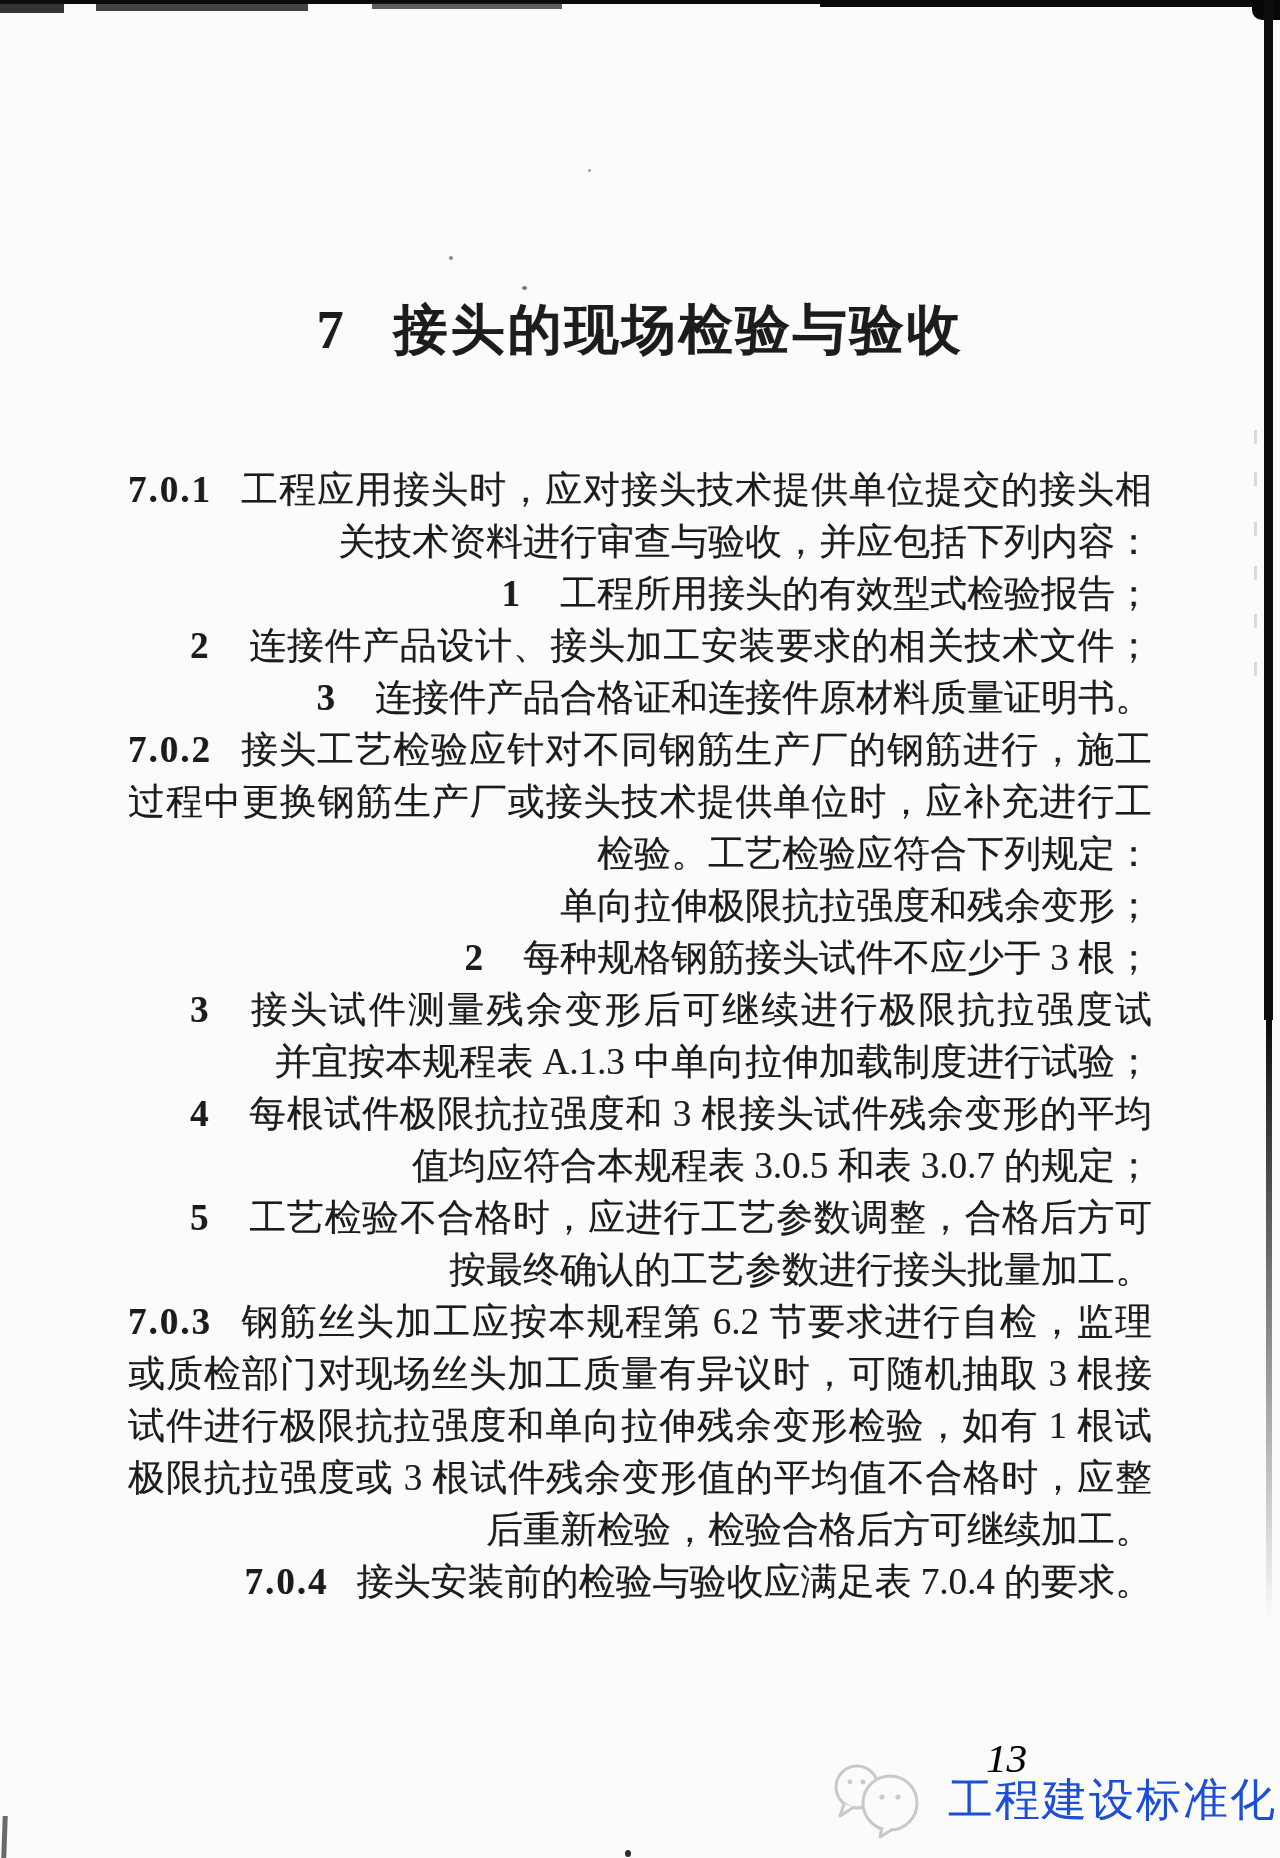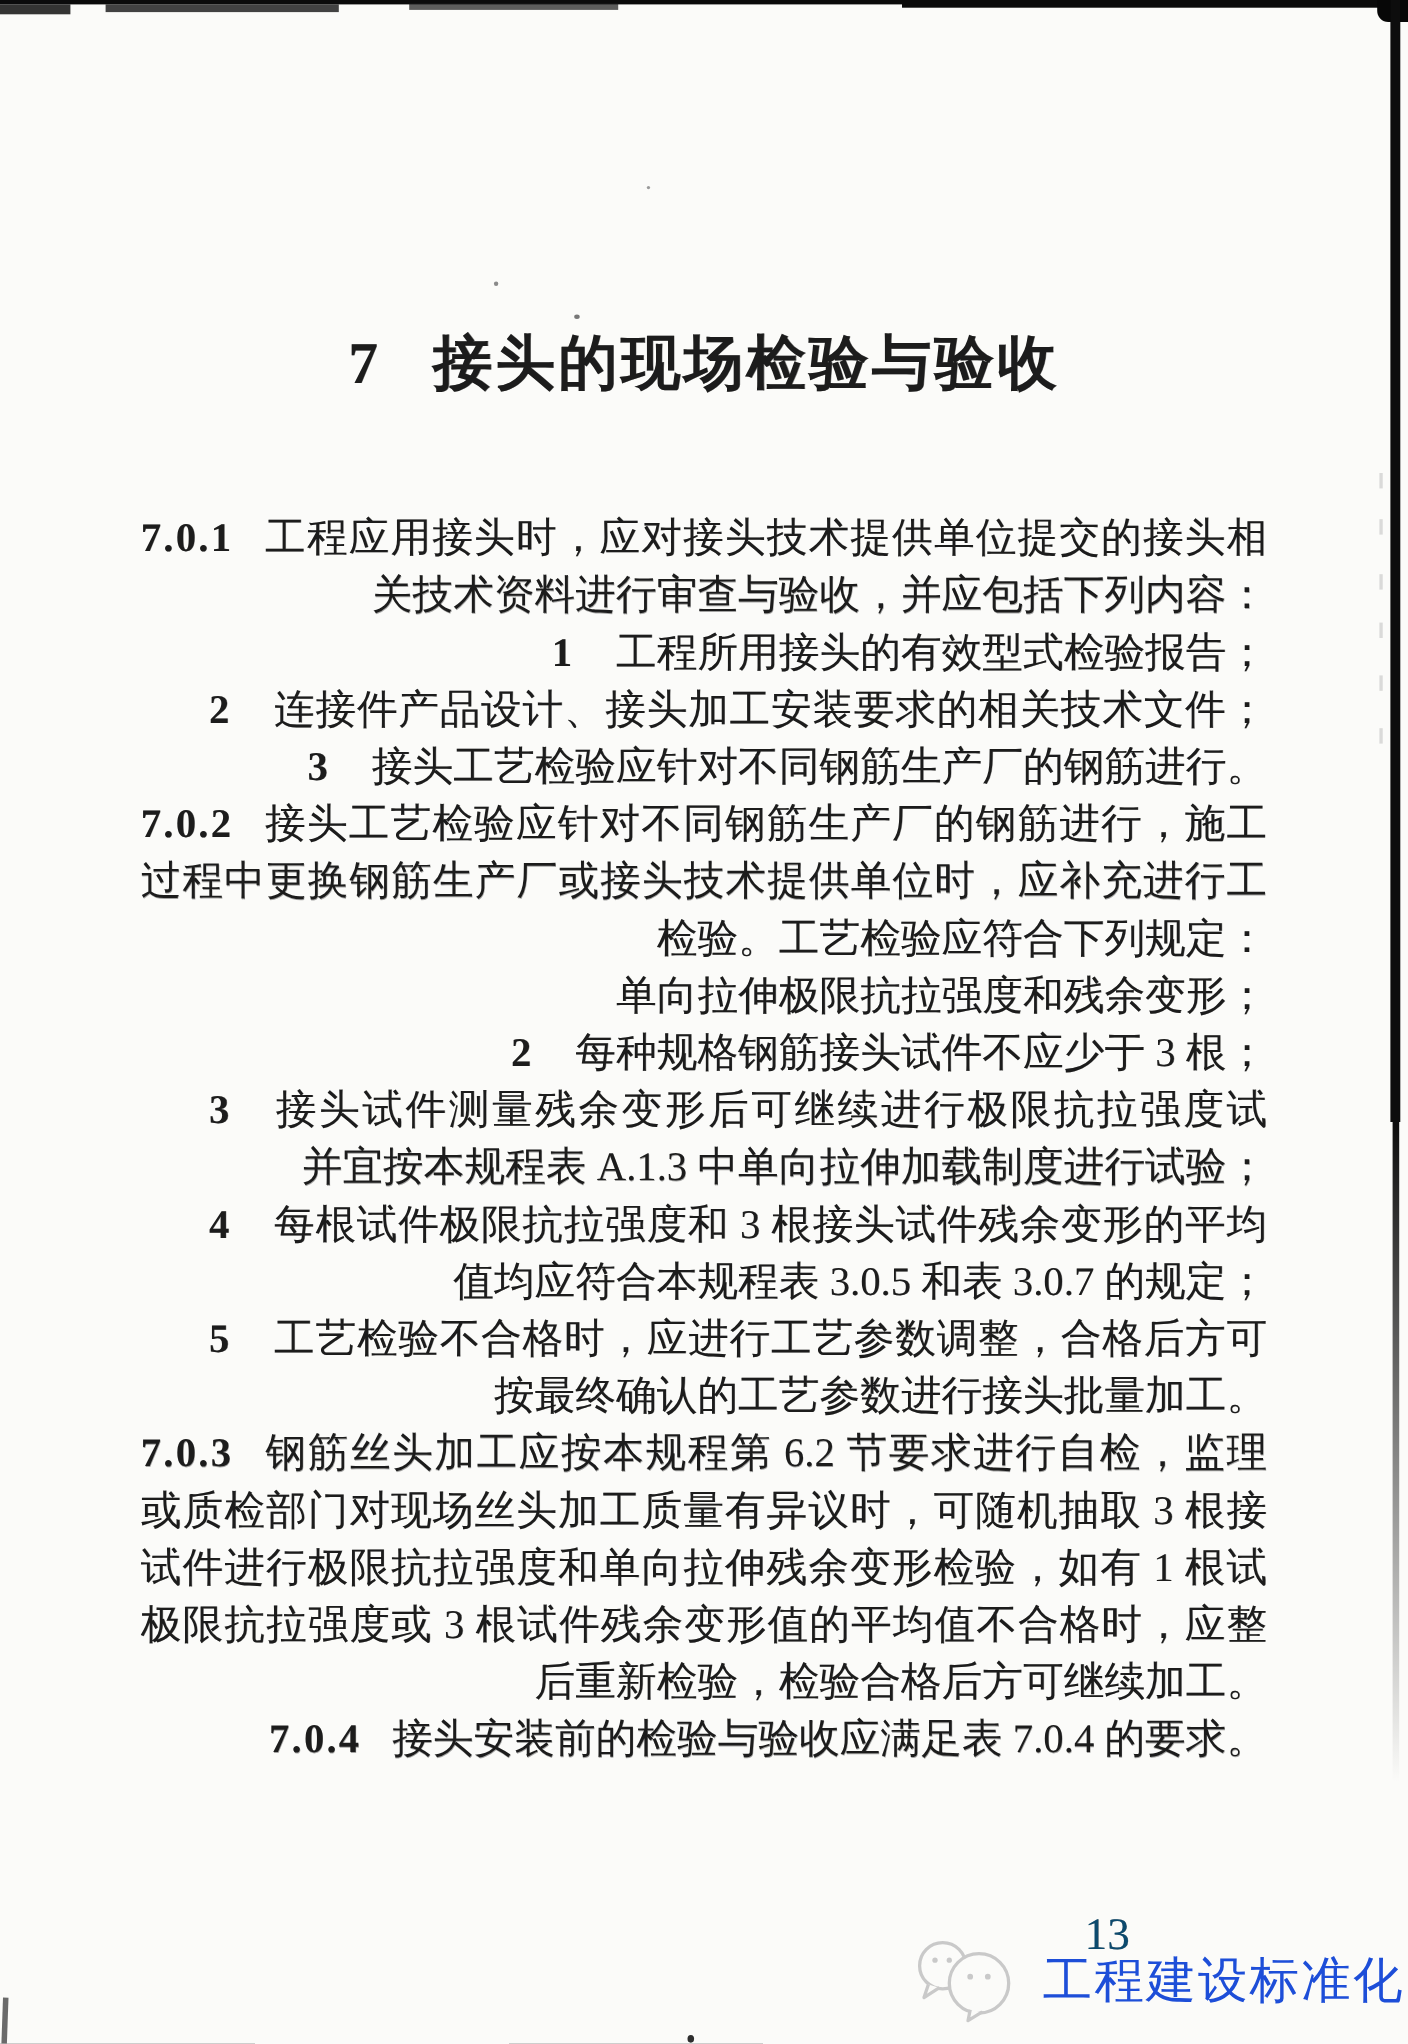--- a/index.html
+++ b/index.html
@@ -60,21 +60,21 @@
   
   .watermark {
     position:absolute; top:1760px; left:830px; height:80px;
     display:flex; align-items:center; color:#1d4ed8; z-index:1;
   }
   .watermark .wm-text { font-size:45px; letter-spacing:2px; line-height:80px;
                         font-family:"Liberation Sans","DejaVu Sans",sans-serif; }
   .watermark svg { margin-right:14px; }
   .page-number {
     position:absolute; top:1736px; left:986px; z-index:2;
-    font-size:41px; line-height:1.1; color:#0c4a6e;
+    font-size:41px; font-style:italic; line-height:1.1; color:#000000;
     text-shadow:.4px .2px 0 rgba(0,0,0,.4);
   }
 </style>
 </head>
 <body>
 
 <div id="page">
 
   <div class="scan-top-line"></div>
   <div class="scan-top-seg1"></div>
@@ -98,21 +98,21 @@
 
   <div class="chapter-title">
     <span class="num">7</span><span>接头的现场检验与验收</span>
   </div>
 
   <div class="body-text">
       <div class="line section flush"><span class="label">7.0.1</span><span class="txt">工程应用接头时，应对接头技术提供单位提交的接头相</span></div>
       <div class="line cont"><span class="txt">关技术资料进行审查与验收，并应包括下列内容：</span></div>
       <div class="line item"><span class="label">1</span><span class="txt">工程所用接头的有效型式检验报告；</span></div>
       <div class="line item flush"><span class="label">2</span><span class="txt">连接件产品设计、接头加工安装要求的相关技术文件；</span></div>
-      <div class="line item"><span class="label">3</span><span class="txt">接头工艺检验应针对不同钢筋生产厂的钢筋进行。</span></div>
+      <div class="line item"><span class="label">3</span><span class="txt">连接件产品合格证和连接件原材料质量证明书。</span></div>
       <div class="line section flush"><span class="label">7.0.2</span><span class="txt">接头工艺检验应针对不同钢筋生产厂的钢筋进行，施工</span></div>
       <div class="line cont flush"><span class="txt">过程中更换钢筋生产厂或接头技术提供单位时，应补充进行工艺</span></div>
       <div class="line cont"><span class="txt">检验。工艺检验应符合下列规定：</span></div>
       <div class="line cont"><span class="txt">单向拉伸极限抗拉强度和残余变形；</span></div>
       <div class="line item"><span class="label">2</span><span class="txt">每种规格钢筋接头试件不应少于 3 根；</span></div>
       <div class="line item flush"><span class="label">3</span><span class="txt">接头试件测量残余变形后可继续进行极限抗拉强度试验，</span></div>
       <div class="line cont"><span class="txt">并宜按本规程表 A.1.3 中单向拉伸加载制度进行试验；</span></div>
       <div class="line item flush"><span class="label">4</span><span class="txt">每根试件极限抗拉强度和 3 根接头试件残余变形的平均</span></div>
       <div class="line cont"><span class="txt">值均应符合本规程表 3.0.5 和表 3.0.7 的规定；</span></div>
       <div class="line item flush"><span class="label">5</span><span class="txt">工艺检验不合格时，应进行工艺参数调整，合格后方可</span></div>

